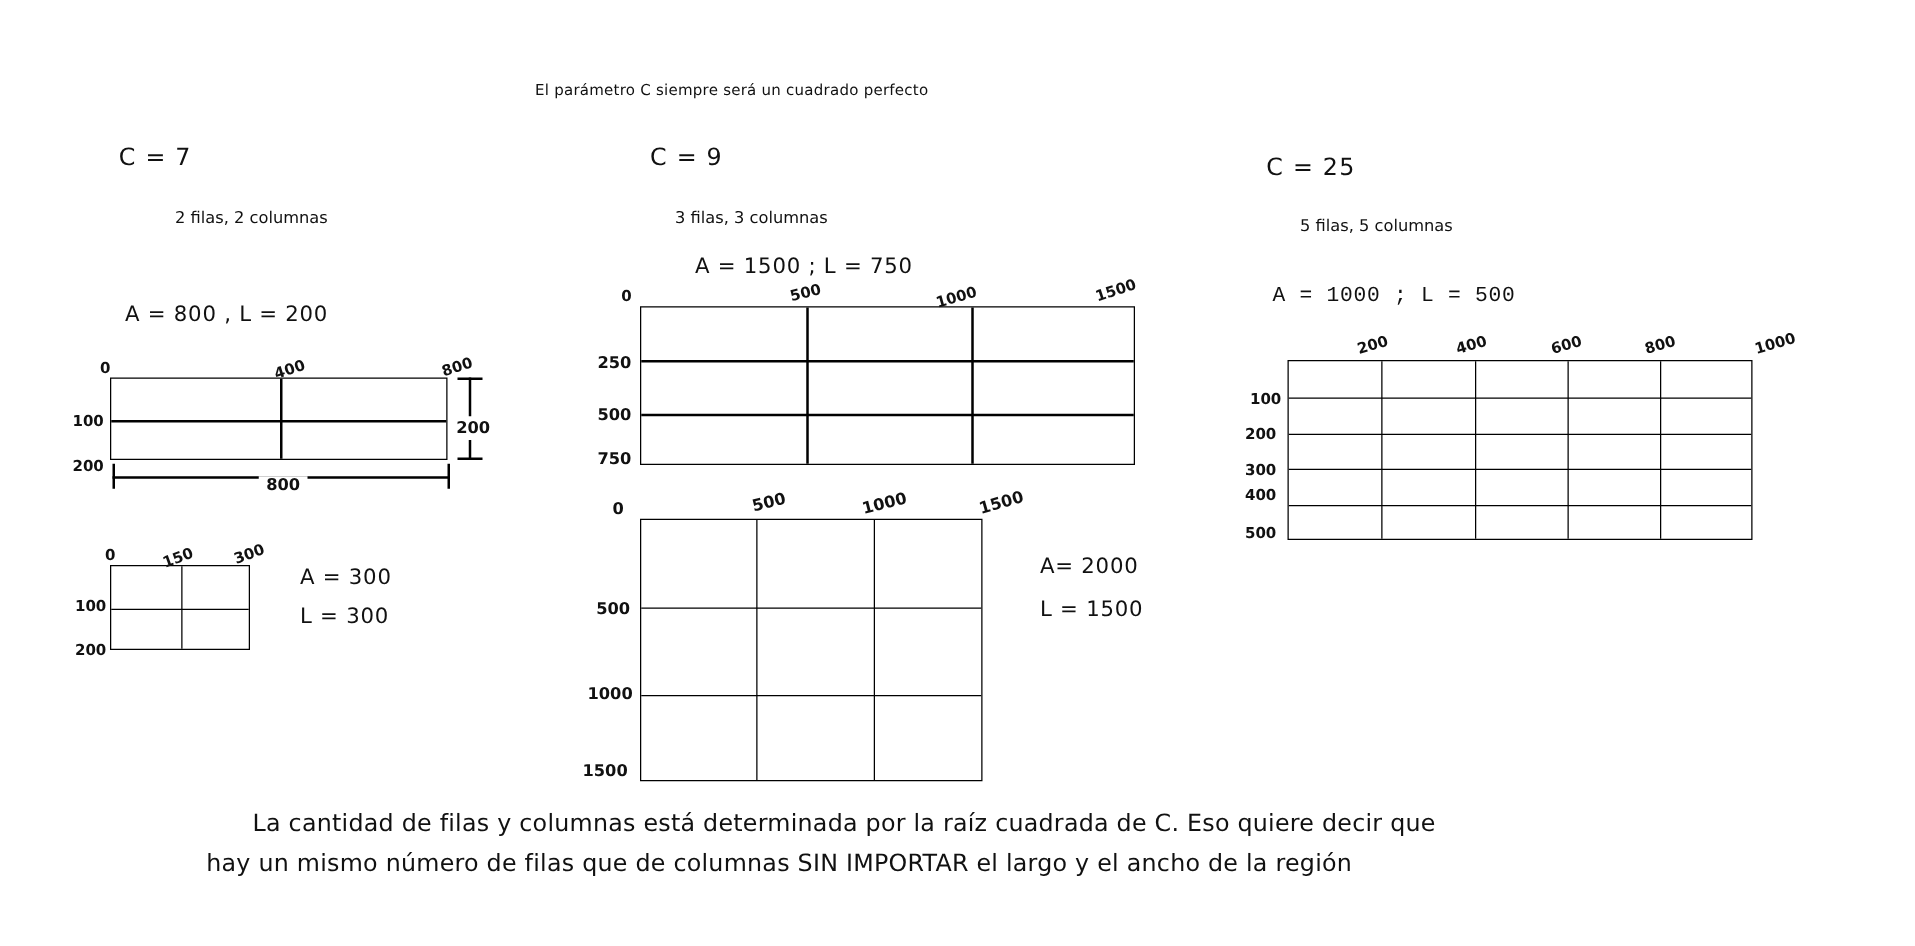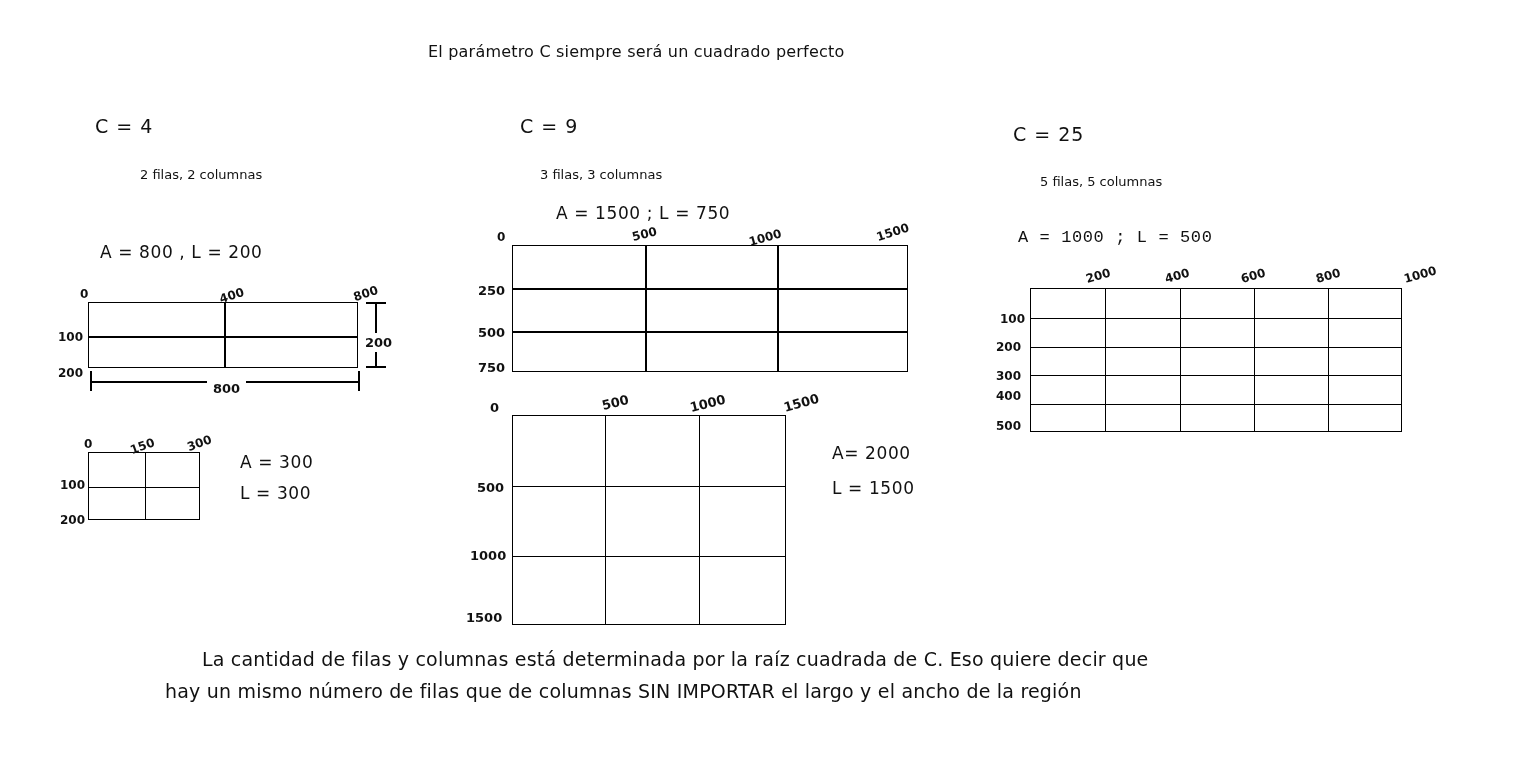--- a/index.html
+++ b/index.html
@@ -15,22 +15,23 @@
     color: #111111;
     overflow: hidden;
   }
   .txt {
     position: absolute;
     white-space: nowrap;
     color: #111;
   }
   
   .title {
-    font-size: 16px;
+    font-size: 12px;
     letter-spacing: 0.2px;
+    margin-top: 23px;
   }
   .footer-line {
     font-size: 19px;
     letter-spacing: 0.2px;
   }
   .case-title {
     font-size: 19px;
     letter-spacing: 1px;
   }
   .case-sub {
@@ -71,21 +72,21 @@
   }
   .rot {
     transform-origin: left bottom;
   }
 </style>
 </head>
 <body>
 
 <div class="txt title" style="left:428px; top:42px;">El parámetro C siempre será un cuadrado perfecto</div>
 
-<div class="txt case-title" style="left:95px; top:115px;">C = 4</div>
+<div class="txt case-title" style="left:95px; top:115px;">C = 7</div>
 <div class="txt case-sub" style="left:140px; top:167px;">2 filas, 2 columnas</div>
 
 <div class="txt formula" style="left:100px; top:242px;">A = 800  ,  L = 200</div>
 
 <div class="grid" style="left:88px; top:302px; width:270px; height:66px;">
   <div class="vline" style="left:135px;"></div>
   <div class="hline" style="top:33px;"></div>
 </div>
 
 <div class="txt tick" style="left:80px; top:287px;">0</div>

